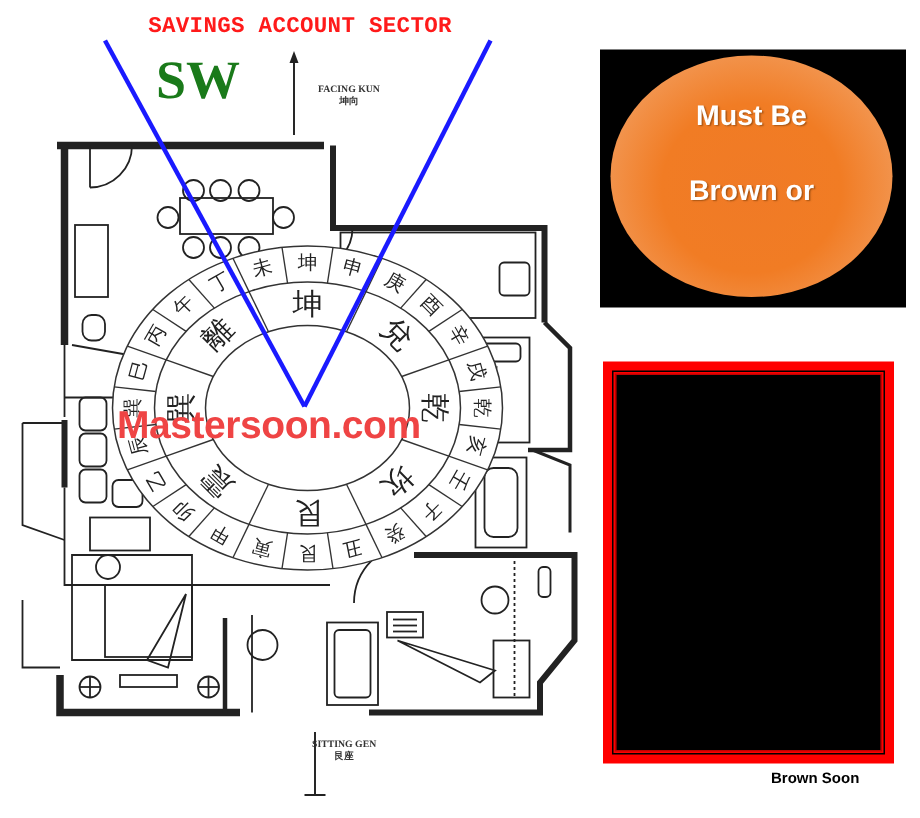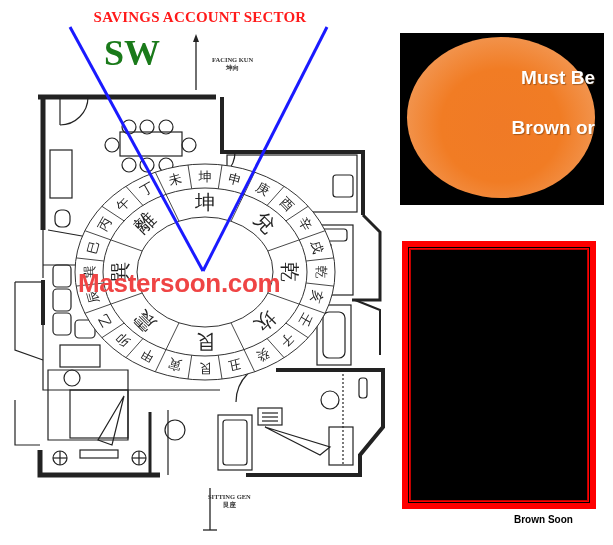--- a/index.html
+++ b/index.html
@@ -1,27 +1,27 @@
 <!DOCTYPE html>
 <html><head>
 <meta charset="utf-8">
 <style>
   html, body { margin: 0; padding: 0; background: #ffffff; }
   body { width: 613px; height: 545px; position: relative; overflow: hidden; font-family: "Liberation Sans", sans-serif; }
   .abs { position: absolute; }
-  #sector-title { left: 70px; top: 9px; width: 260px; text-align: center; color: #ff1a1a; font-family: Liberation Serif, serif; font-weight: bold; font-size: 15px; letter-spacing: 0.2px; white-space: nowrap; }
+  #sector-title { left: 70px; top: 9px; width: 260px; text-align: center; color: #ff1a1a; font-family: Liberation Mono, monospace; font-weight: bold; font-size: 15px; letter-spacing: 0.2px; white-space: nowrap; }
   #direction-label { left: 104px; top: 32px; color: #1a7a1a; font-family: "Liberation Serif", serif; font-weight: bold; font-size: 36px; }
   #facing-label { left: 212px; top: 56px; font-family: "Liberation Serif", serif; font-size: 6.5px; font-weight: bold; color: #333; text-align: center; line-height: 8px; }
   #sitting-label { left: 208px; top: 493px; font-family: "Liberation Serif", serif; font-size: 6.5px; font-weight: bold; color: #333; text-align: center; line-height: 8px; }
   #floorplan { left: 0; top: 0; }
   #watermark { left: 78px; top: 268px; color: #ef4444; font-family: "Liberation Sans", sans-serif; font-weight: bold; font-size: 26px; letter-spacing: -0.3px; white-space: nowrap; }
   #color-panel { left: 400px; top: 33px; width: 204px; height: 172px; background: #000000; }
   #color-ellipse { left: 7px; top: 4px; width: 188px; height: 161px; border-radius: 50%;
     background: radial-gradient(ellipse at 50% 55%, #f07a26 0%, #f17c24 45%, #f29a58 80%, #f6b07a 100%); box-shadow: 0 2px 3px rgba(0,0,0,0.6); }
-  .ellipse-text { position: absolute; width: 100%; text-align: right; color: #ffffff; font-weight: bold; font-size: 19px; text-shadow: 1px 1px 1px rgba(80,40,0,0.45); }
+  .ellipse-text { position: absolute; width: 100%; text-align: center; color: #ffffff; font-weight: bold; font-size: 19px; text-shadow: 1px 1px 1px rgba(80,40,0,0.45); }
   #ellipse-line1 { top: 30px; }
   #ellipse-line2 { top: 80px; }
   #ellipse-line3 { top: 114px; }
   #frame-outer { left: 402px; top: 241px; width: 194px; height: 268px; background: #ff0000; }
   #frame-inner-line { left: 408px; top: 247px; width: 182px; height: 256px; border: 1px solid #000; box-sizing: border-box; }
   #frame-black { left: 411px; top: 250px; width: 176px; height: 250px; background: #000; }
   #frame-redline { left: 410px; top: 249px; width: 178px; height: 252px; border: 1px solid #c00000; box-sizing: border-box; }
   #credit { left: 514px; top: 514px; font-size: 10px; font-weight: bold; color: #000; }
 </style>
 </head>

